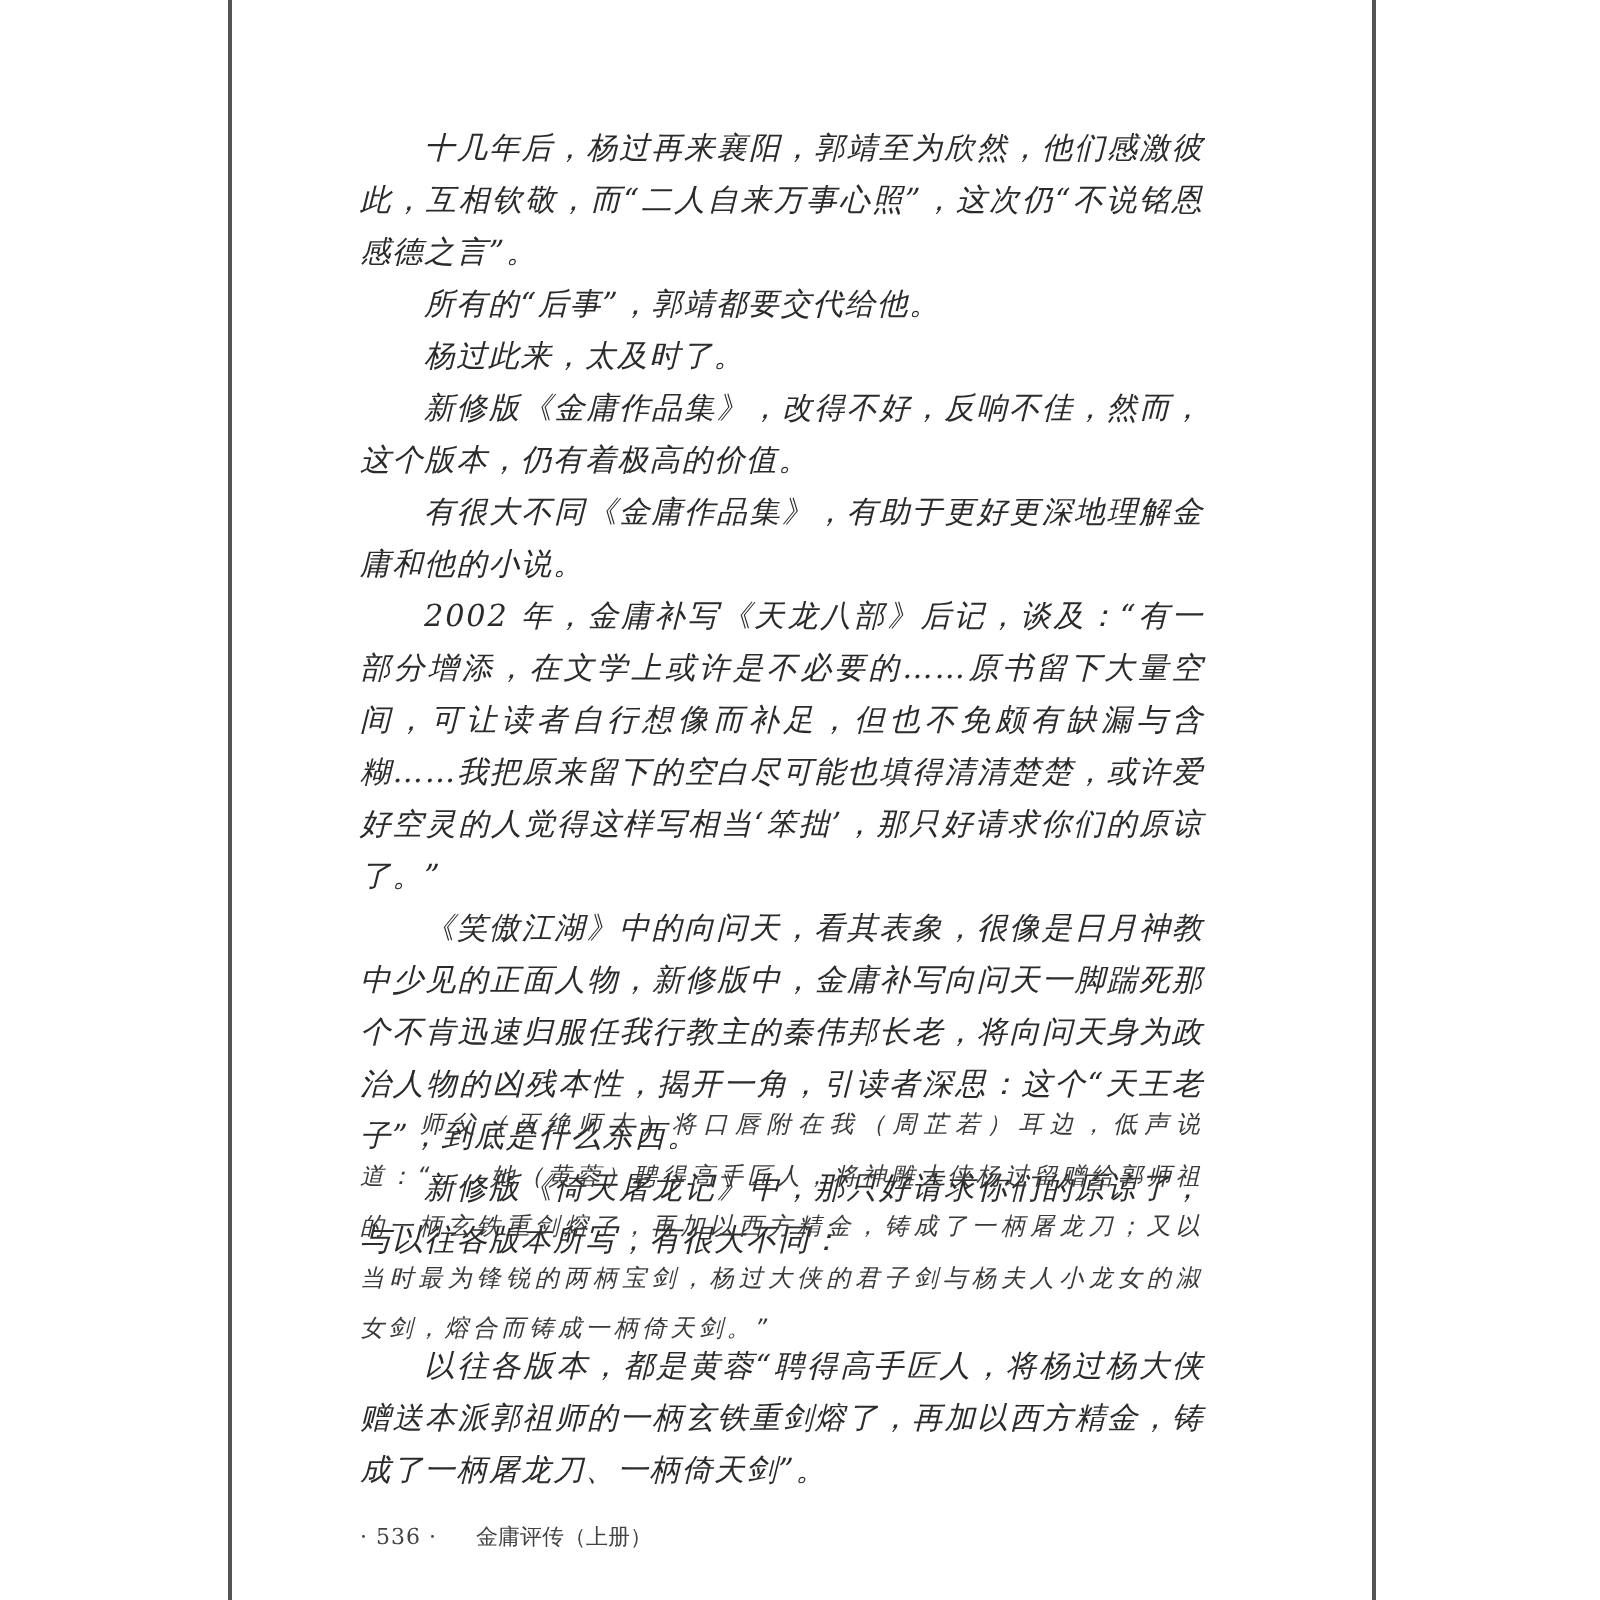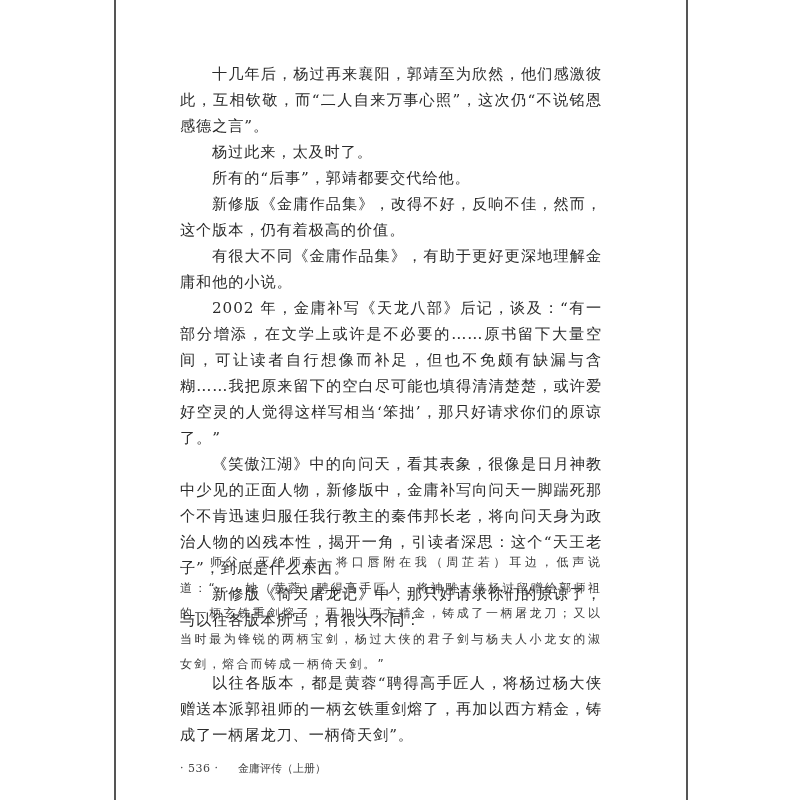--- a/index.html
+++ b/index.html
@@ -28,20 +28,21 @@
       left: 686px;
       top: 0;
       width: 2px;
       height: 800px;
       background: #555555;
     }
     .text-block {
       position: absolute;
       left: 180px;
       width: 422px;
+      font-style: italic;
     }
     .para {
       font-size: 15.2px;
       line-height: 26px;
       margin: 0;
       text-align: justify;
       letter-spacing: 0.9px;
       color: #2b2b2b;
     }
     .indent {
@@ -71,22 +72,22 @@
     }
   </style>
 </head>
 <body>
 
 <div class="page-border-left"></div>
 <div class="page-border-right"></div>
 
 <div class="text-block" style="top:61px;">
   <p class="para indent">十几年后，杨过再来襄阳，郭靖至为欣然，他们感激彼此，互相钦敬，而“二人自来万事心照”，这次仍“不说铭恩感德之言”。</p>
+  <p class="para indent">所有的“后事”，郭靖都要交代给他。</p>
   <p class="para indent">杨过此来，太及时了。</p>
-  <p class="para indent">所有的“后事”，郭靖都要交代给他。</p>
   <p class="para indent">新修版《金庸作品集》，改得不好，反响不佳，然而，这个版本，仍有着极高的价值。</p>
   <p class="para indent">有很大不同《金庸作品集》，有助于更好更深地理解金庸和他的小说。</p>
   <p class="para indent">2002 年，金庸补写《天龙八部》后记，谈及：“有一部分增添，在文学上或许是不必要的……原书留下大量空间，可让读者自行想像而补足，但也不免颇有缺漏与含糊……我把原来留下的空白尽可能也填得清清楚楚，或许爱好空灵的人觉得这样写相当‘笨拙’，那只好请求你们的原谅了。”</p>
   <p class="para indent">《笑傲江湖》中的向问天，看其表象，很像是日月神教中少见的正面人物，新修版中，金庸补写向问天一脚踹死那个不肯迅速归服任我行教主的秦伟邦长老，将向问天身为政治人物的凶残本性，揭开一角，引读者深思：这个“天王老子”，到底是什么东西。</p>
   <p class="para indent">新修版《倚天屠龙记》中，那只好请求你们的原谅了，与以往各版本所写，有很大不同：</p>
 </div>
 
 <div class="text-block" style="top:550px;">
   <p class="quote">师父（灭绝师太）将口唇附在我（周芷若）耳边，低声说道：“……她（黄蓉）聘得高手匠人，将神雕大侠杨过留赠给郭师祖的一柄玄铁重剑熔了，再加以西方精金，铸成了一柄屠龙刀；又以当时最为锋锐的两柄宝剑，杨过大侠的君子剑与杨夫人小龙女的淑女剑，熔合而铸成一柄倚天剑。”</p>
 </div>

